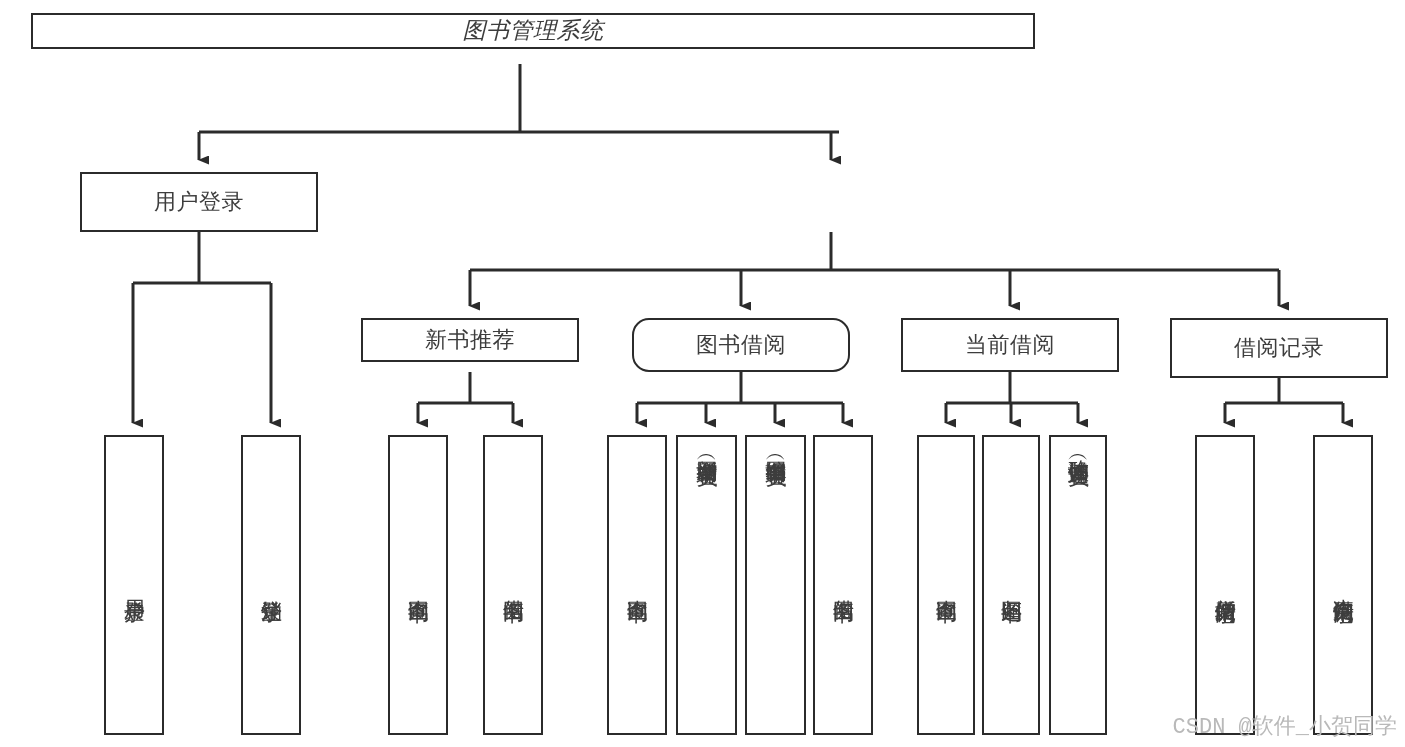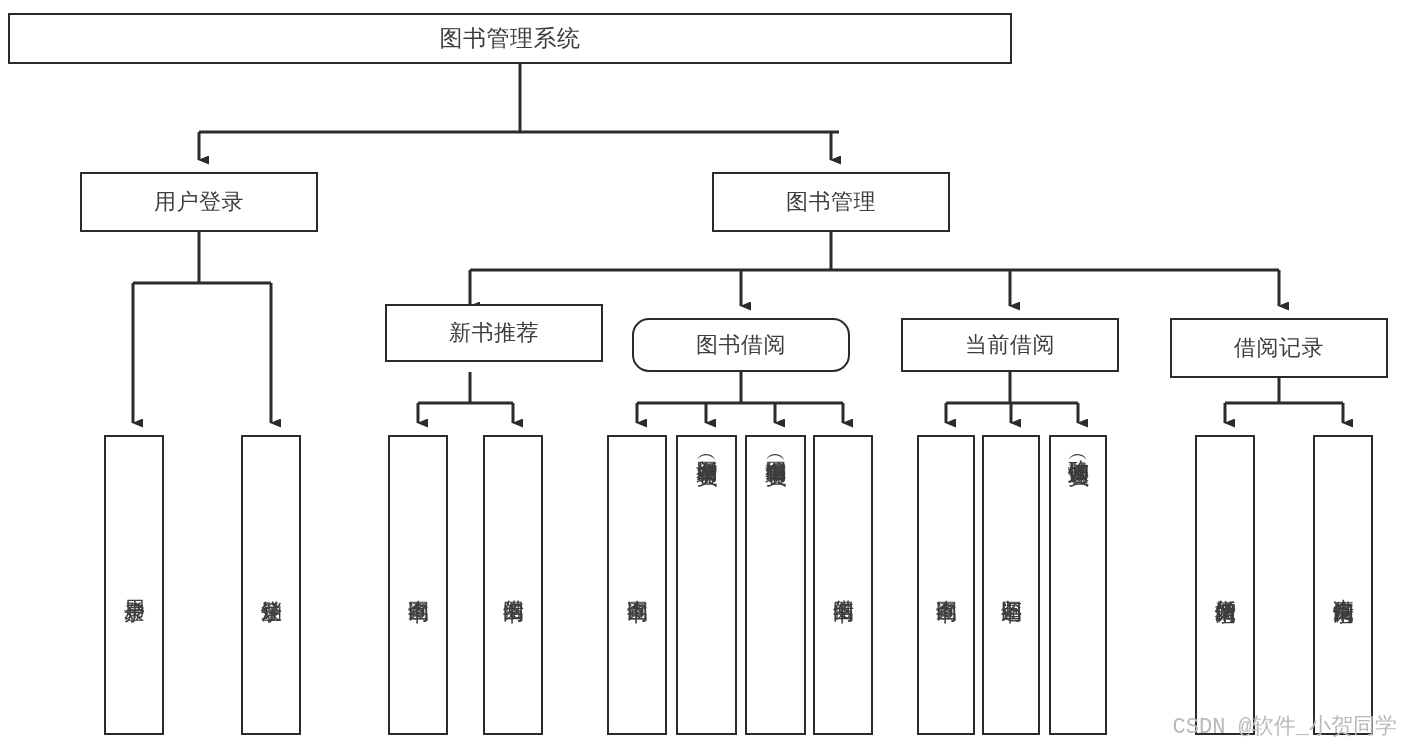--- a/index.html
+++ b/index.html
@@ -126,32 +126,29 @@
       <path d="M1011,403 L1011,423" marker-end="url(#arrowhead)"></path>
       <path d="M1078,403 L1078,423" marker-end="url(#arrowhead)"></path>
 
       <path d="M1279,372 L1279,403"></path>
       <path d="M1225,403 L1343,403"></path>
       <path d="M1225,403 L1225,423" marker-end="url(#arrowhead)"></path>
       <path d="M1343,403 L1343,423" marker-end="url(#arrowhead)"></path>
     </g>
   </svg>
 
-  <div class="node-box lvl0" style="left:8px; top:13px; width:1004px; height:51px;">
+  <div class="node-box lvl0" style="left:31px; top:13px; width:1004px; height:36px;font-style:italic;">
     <span class="node-label">图书管理系统</span>
   </div>
 
   <div class="node-box lvl1" style="left:80px; top:172px; width:238px; height:60px;">
     <span class="node-label">用户登录</span>
   </div>
-  <div class="node-box lvl1" style="left:712px; top:172px; width:238px; height:60px;">
-    <span class="node-label">图书管理</span>
-  </div>
-
-  <div class="node-box lvl2" style="left:361px; top:304px; width:218px; height:58px;margin-left:24px;">
+
+  <div class="node-box lvl2" style="left:361px; top:318px; width:218px; height:44px;">
     <span class="node-label">新书推荐</span>
   </div>
   <div class="node-box lvl2" style="left:632px; top:318px; width:218px; height:54px;border-radius:17px;">
     <span class="node-label">图书借阅</span>
   </div>
   <div class="node-box lvl2" style="left:901px; top:318px; width:218px; height:54px;">
     <span class="node-label">当前借阅</span>
   </div>
   <div class="node-box lvl2" style="left:1170px; top:318px; width:218px; height:60px;">
     <span class="node-label">借阅记录</span>

